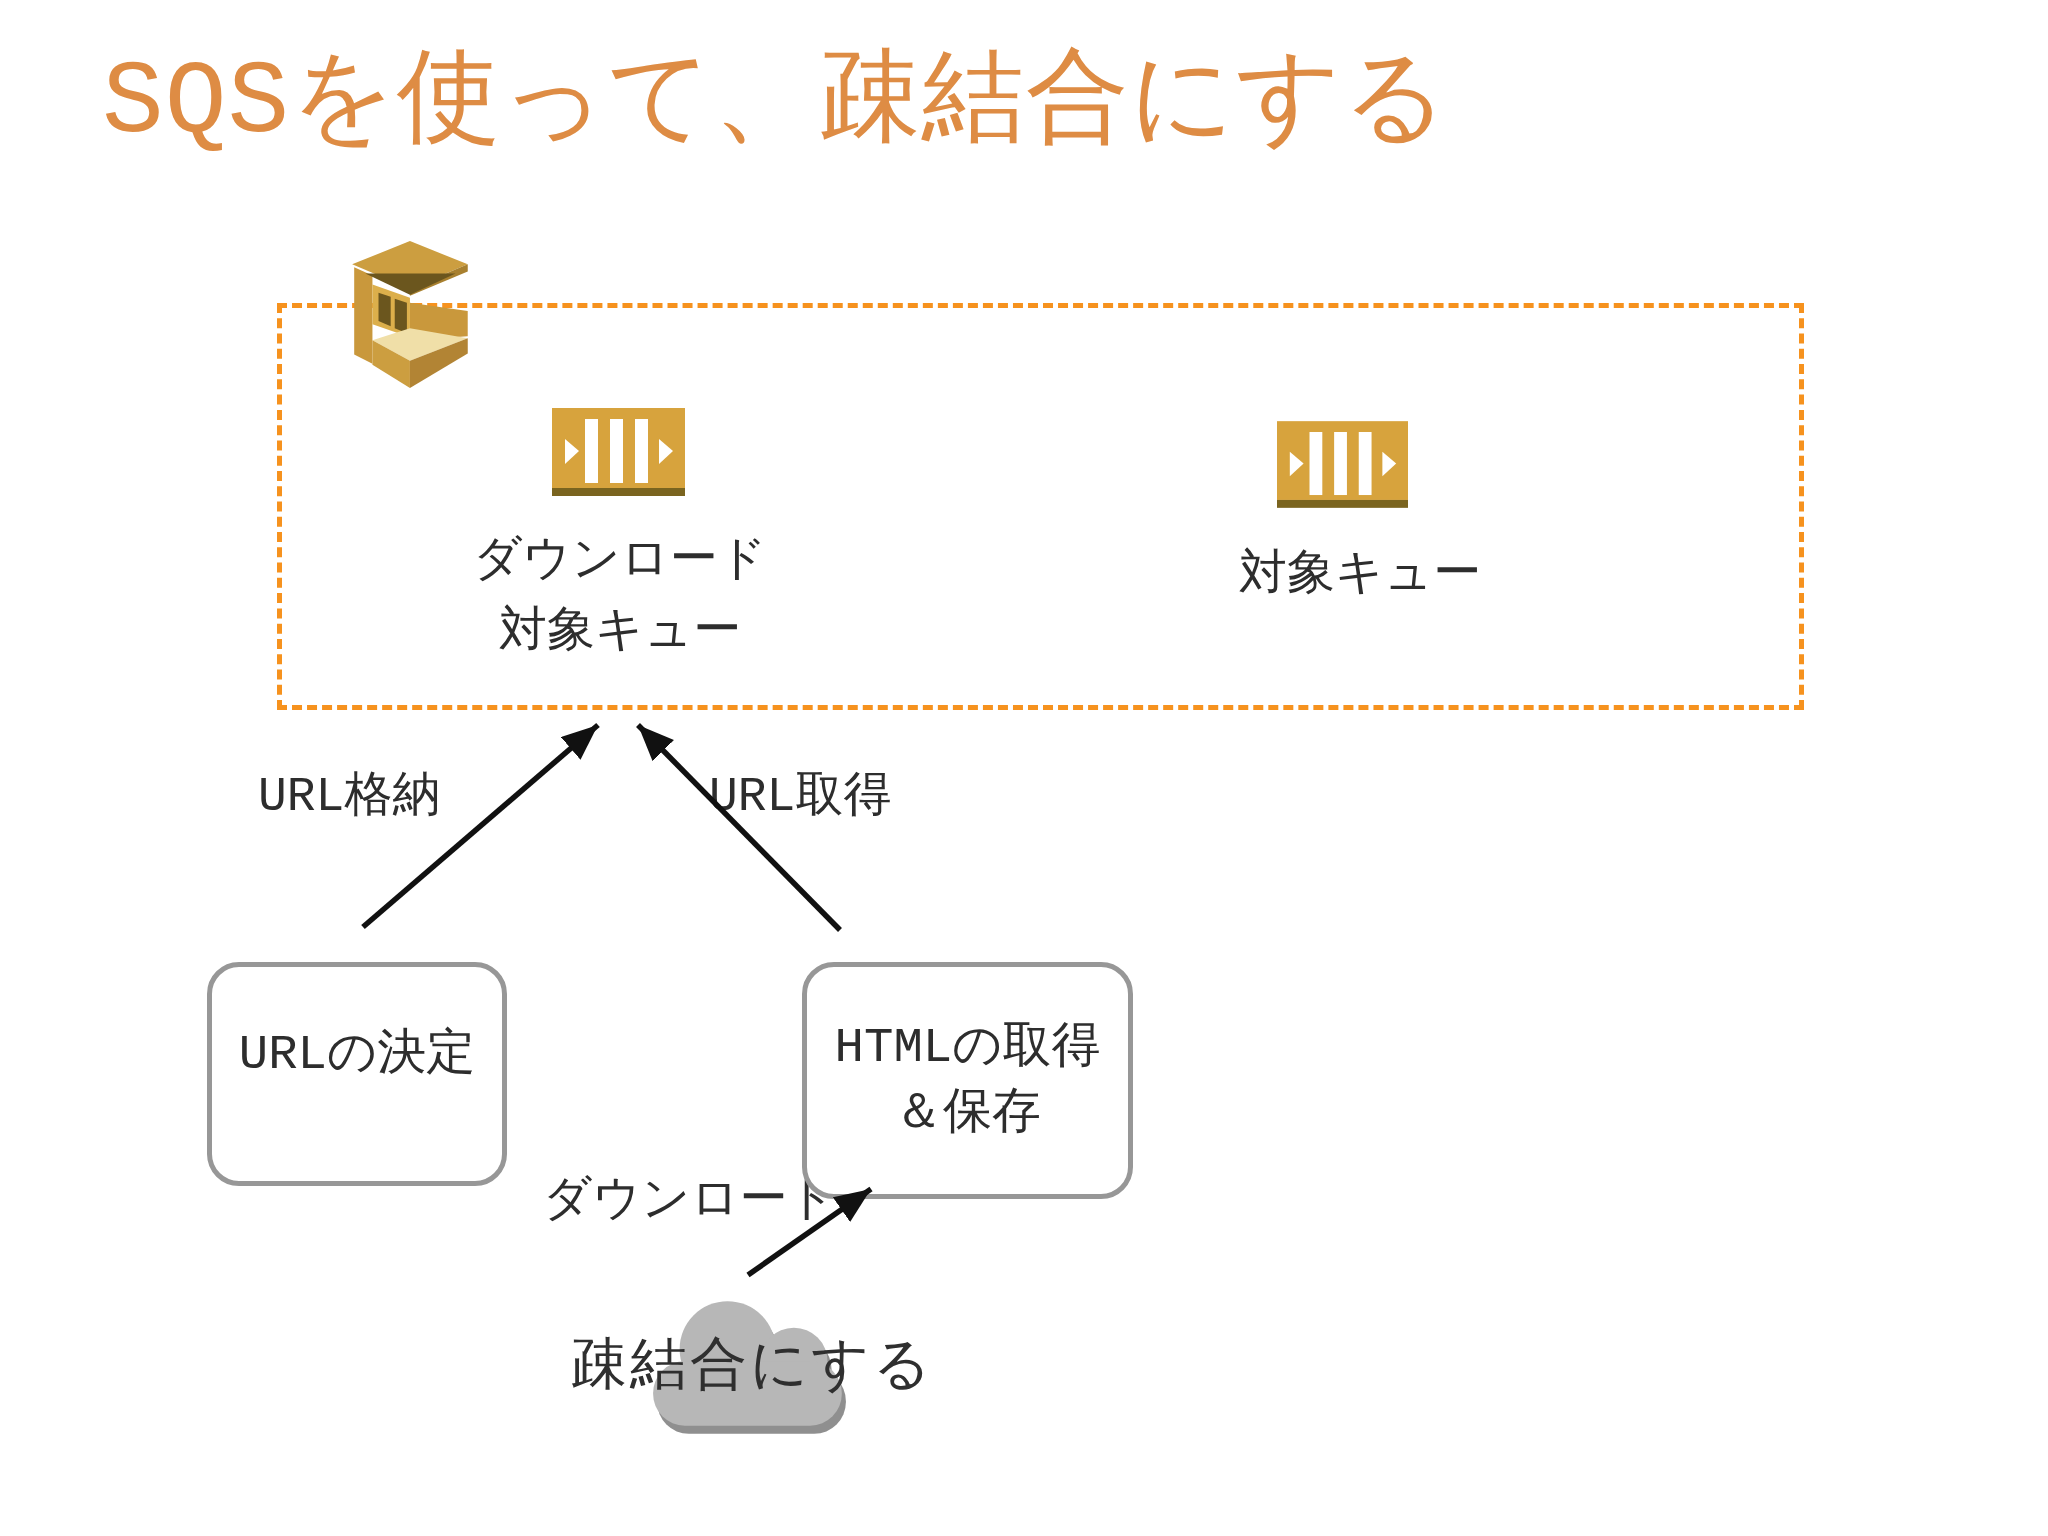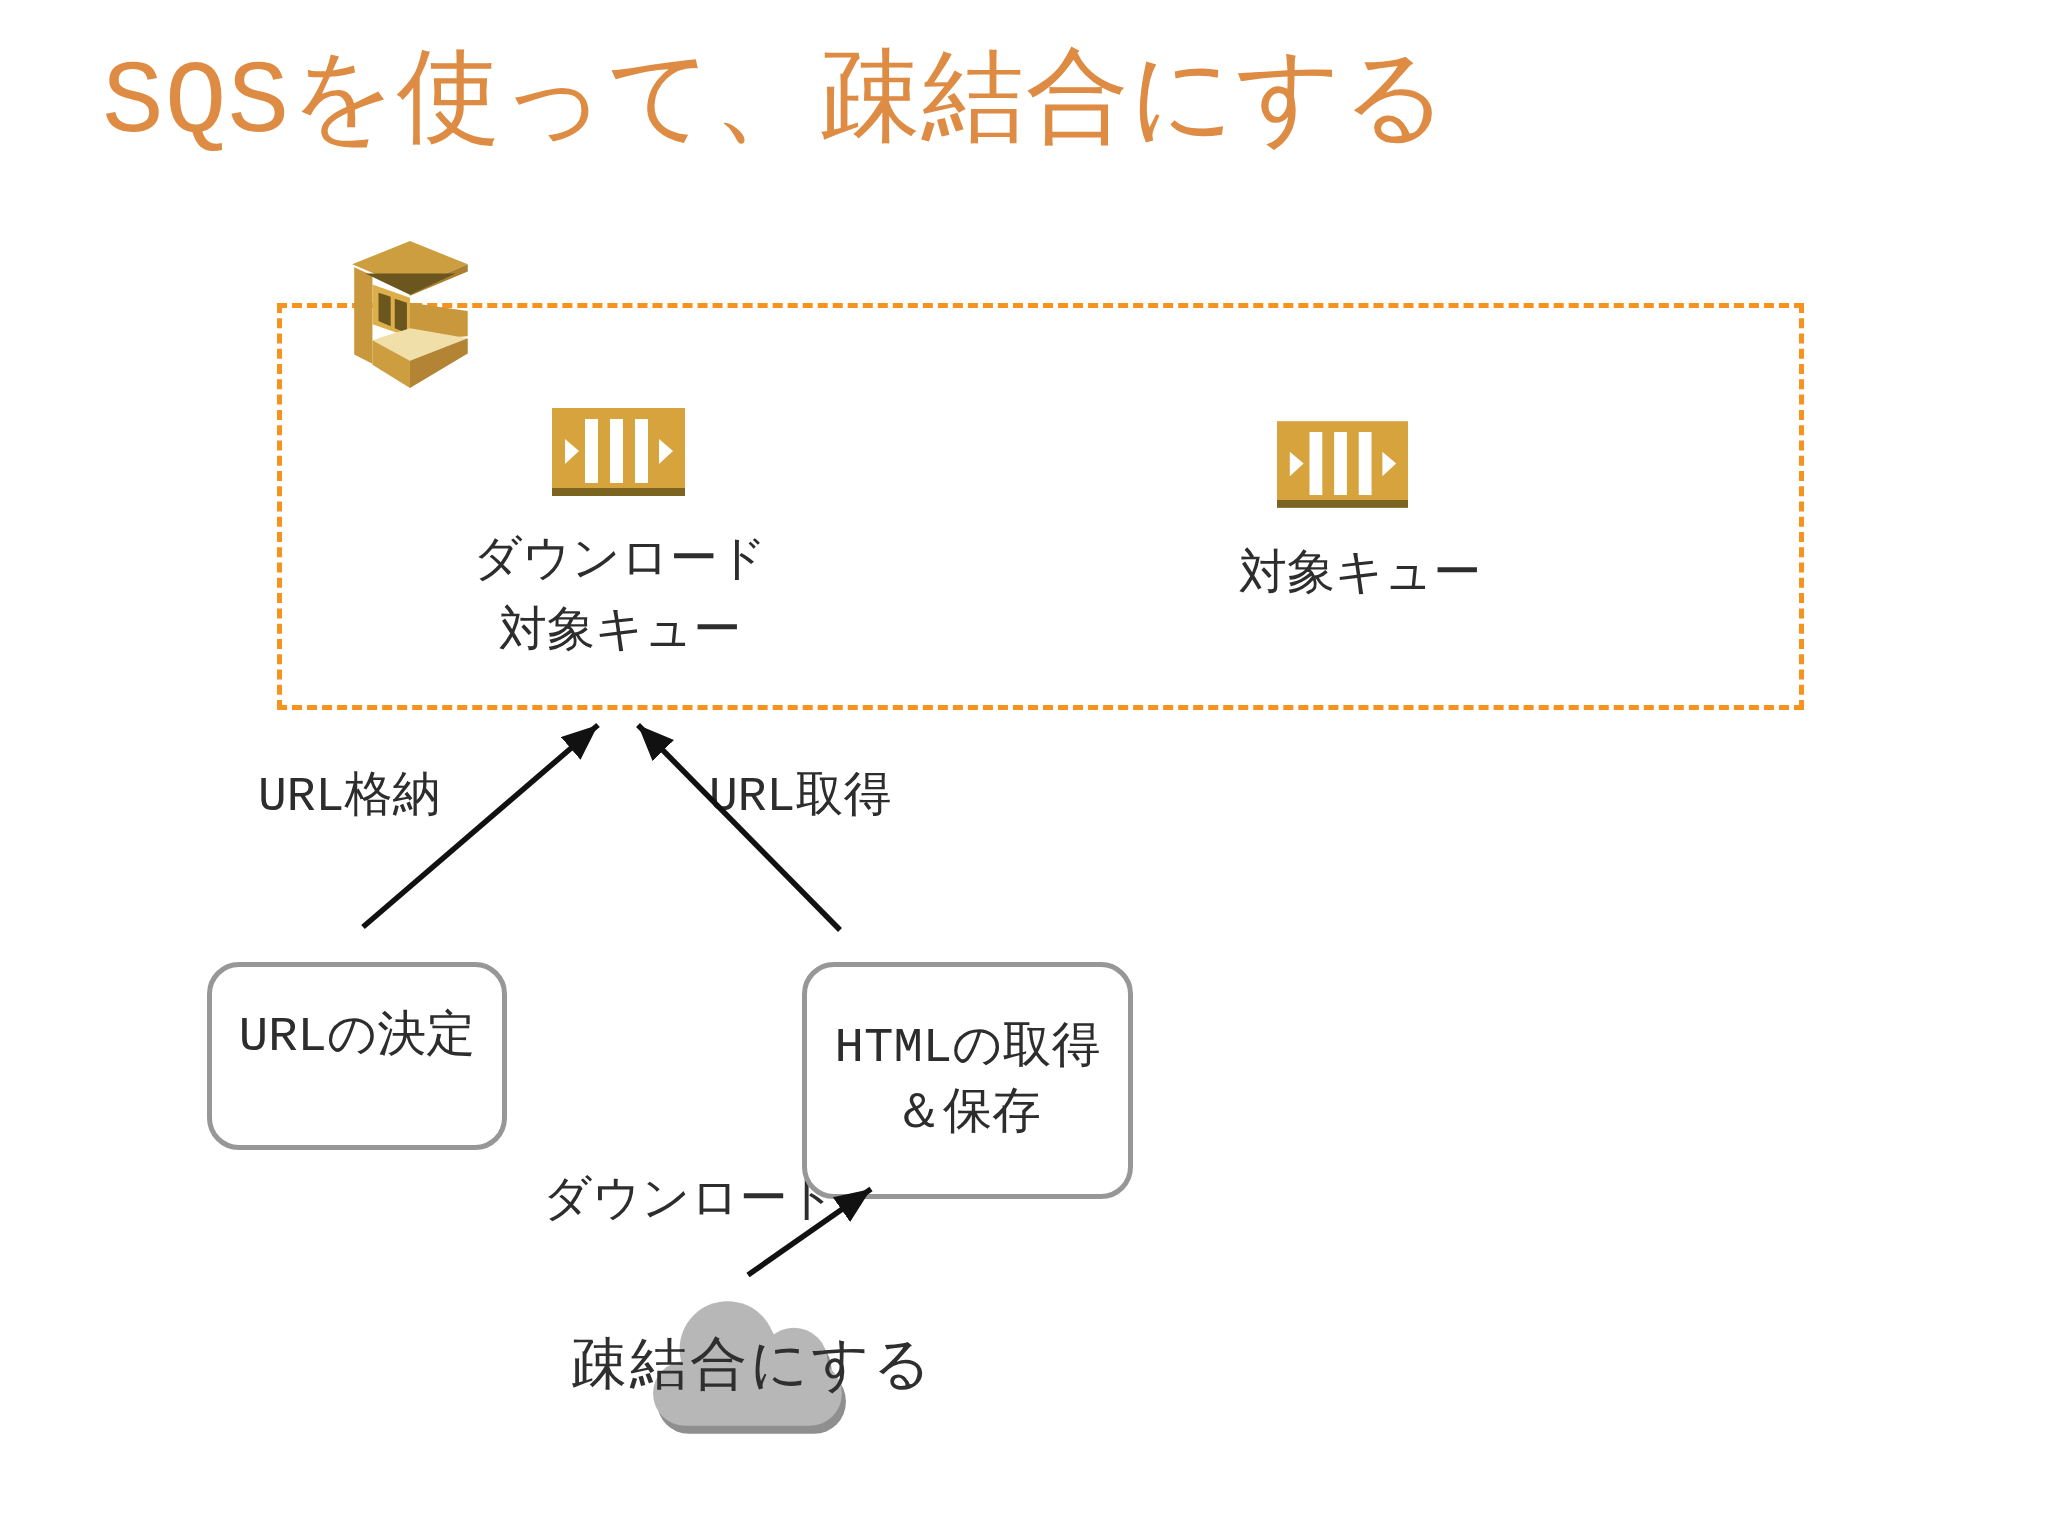--- a/index.html
+++ b/index.html
@@ -50,21 +50,21 @@
     display:flex;
     flex-direction:column;
     align-items:center;
     justify-content:center;
     font-size:49px;
     line-height:66px;
     color:#2d2d2d;
     text-align:center;
     box-sizing:border-box;
   }
-  .node-url{left:207px;top:962px;width:300px;height:188px;padding-bottom:38px;}
+  .node-url{left:207px;top:962px;width:300px;height:224px;padding-bottom:38px;}
   .node-html{left:802px;top:962px;width:331px;height:237px;}
   .internet-label{
     left:570px;top:1326px;
     font-size:57px;
     letter-spacing:3px;
     color:#2f2f2f;
     white-space:nowrap;
     z-index:5;
   }
   .cloud-wrap{left:648px;top:1300px;z-index:1;}

